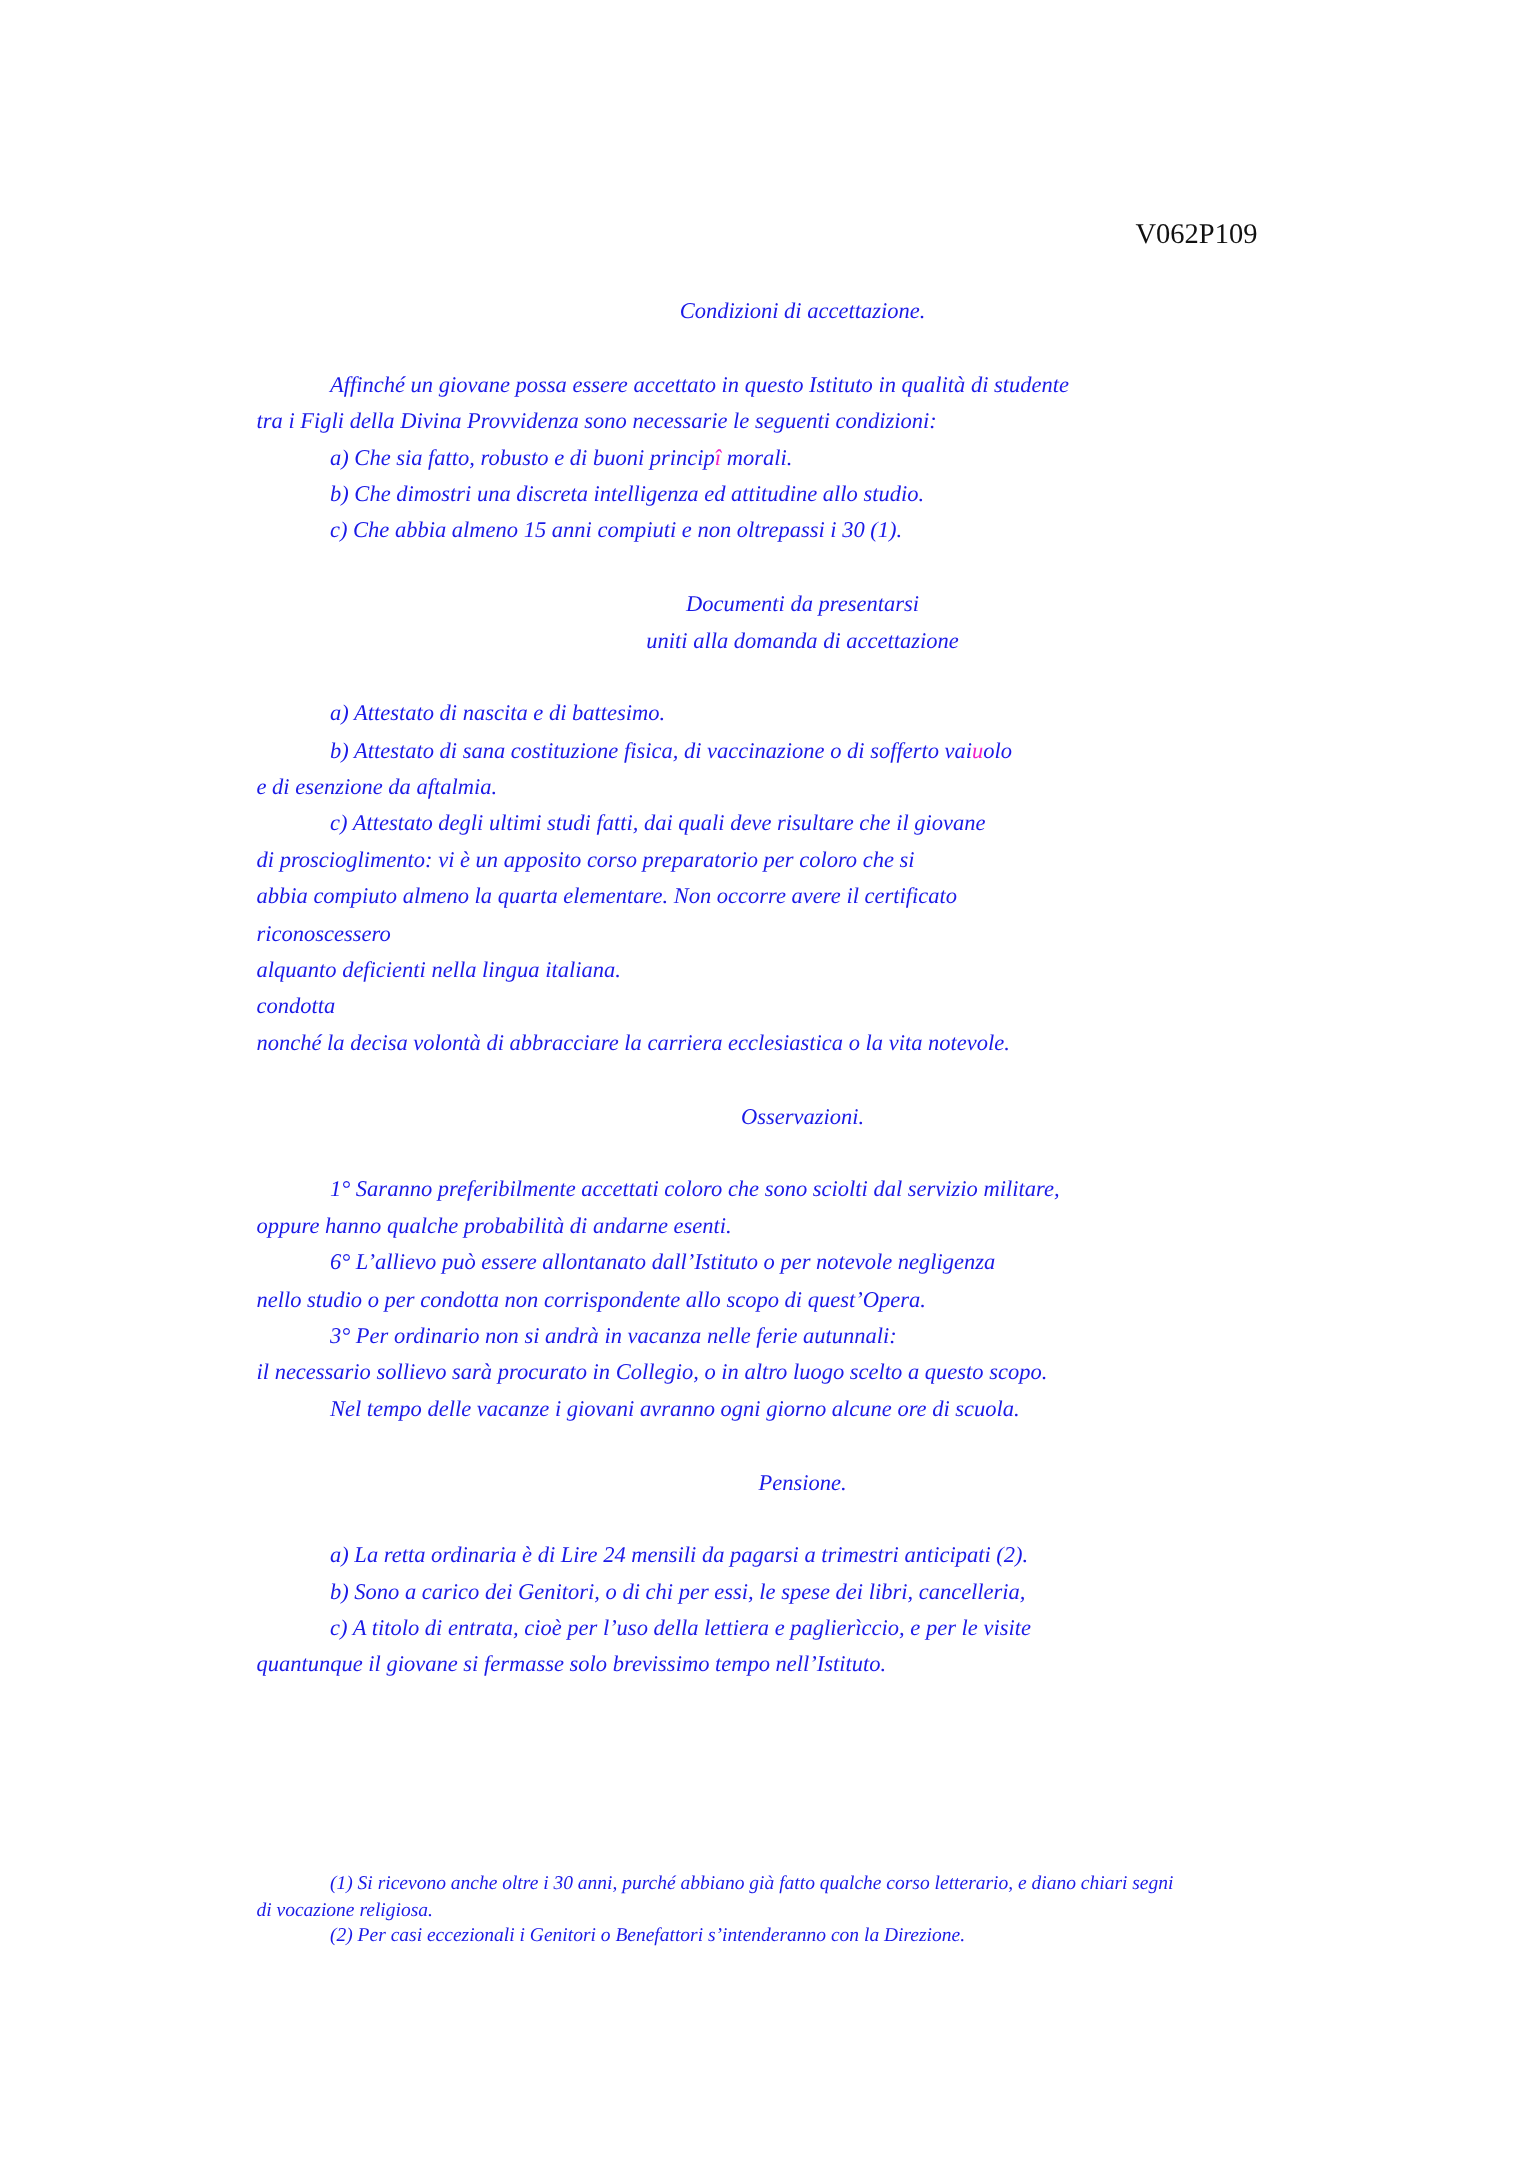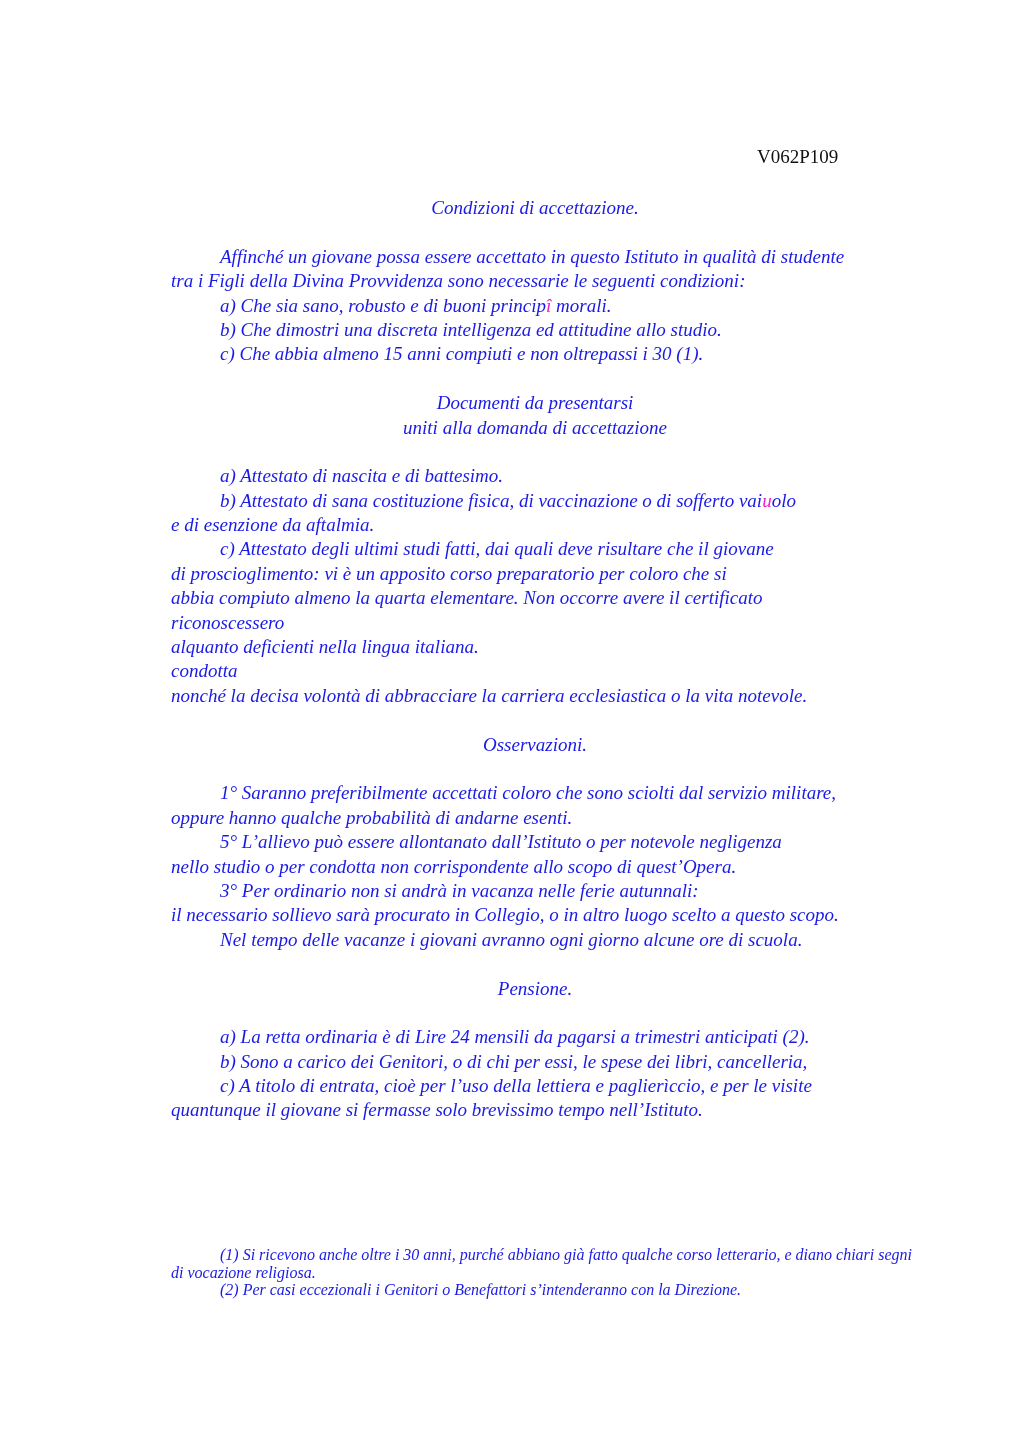--- a/index.html
+++ b/index.html
@@ -1,41 +1,41 @@
 <!DOCTYPE html>
 <html><head>
 <meta charset="utf-8">
 <style>
   html, body { margin: 0; padding: 0; background: #ffffff; }
   body { width: 1024px; height: 1450px; position: relative; overflow: hidden; }
   .page { position: absolute; left: 0; top: 0; width: 1024px; height: 1450px; }
   .serif { font-family: "Liberation Serif", "DejaVu Serif", serif; }
   .ref { position: absolute; top: 146px; left: 757px; font-size: 19px; color: #111111; }
-  .body-text { position: absolute; left: 171px; width: 740px; font-style: italic; color: #1a1ae6; font-size: 19px; line-height: 24.4px; }
+  .body-text { position: absolute; left: 171px; width: 740px; font-style: italic; color: #1a1ae6; font-size: 15px; line-height: 24.4px; }
   .line { white-space: nowrap; display: block; height: 24.4px; }
   .ind { padding-left: 49px; }
   .center { text-align: center; width: 728px; }
   .gap { height: 24.4px; }
   .hl { color: #f020c8; }
-  .notes { position: absolute; left: 171px; top: 1246px; width: 740px; font-style: italic; color: #1a1ae6; font-size: 16px; line-height: 17.5px; }
+  .notes { position: absolute; left: 171px; top: 1246px; width: 740px; font-style: italic; color: #1a1ae6; font-size: 13px; line-height: 17.5px; }
   .notes .line { height: 17.5px; }
 </style>
 </head>
 <body>
 
 <div class="page serif">
 
   <div class="ref serif">V062P109</div>
 
   <div class="body-text serif" style="top:196px;">
     <span class="line center">Condizioni di accettazione.</span>
     <div class="gap"></div>
     <span class="line ind">Affinché un giovane possa essere accettato in questo Istituto in qualità di studente</span>
     <span class="line">tra i Figli della Divina Provvidenza sono necessarie le seguenti condizioni:</span>
-    <span class="line ind"><span>a)  Che sia sano, robusto e di buoni princip</span><span class="hl">î</span><span> morali.</span></span>
+    <span class="line ind"><span>a)  Che sia fatto, robusto e di buoni princip</span><span class="hl">î</span><span> morali.</span></span>
     <span class="line ind">b)  Che dimostri una discreta intelligenza ed attitudine allo studio.</span>
     <span class="line ind">c)  Che abbia almeno 15 anni compiuti e non oltrepassi i 30 (1).</span>
     <div class="gap"></div>
     <span class="line center">Documenti da presentarsi</span>
     <span class="line center">uniti alla domanda di accettazione</span>
     <div class="gap"></div>
     <span class="line ind">a)  Attestato di nascita e di battesimo.</span>
     <span class="line ind"><span>b)  Attestato di sana costituzione fisica, di vaccinazione o di sofferto vai</span><span class="hl">u</span><span>olo</span></span>
     <span class="line">e di esenzione da aftalmia.</span>
     <span class="line ind">c)  Attestato degli ultimi studi fatti, dai quali deve risultare che il giovane</span>
@@ -43,21 +43,21 @@
     <span class="line">abbia compiuto almeno la quarta elementare. Non occorre avere il certificato</span>
     <span class="line">riconoscessero</span>
     <span class="line">alquanto deficienti nella lingua italiana.</span>
     <span class="line">condotta</span>
     <span class="line">nonché la decisa volontà di abbracciare la carriera ecclesiastica o la vita notevole.</span>
     <div class="gap"></div>
     <span class="line center">Osservazioni.</span>
     <div class="gap"></div>
     <span class="line ind">1°  Saranno preferibilmente accettati coloro che sono sciolti dal servizio militare,</span>
     <span class="line">oppure hanno qualche probabilità di andarne esenti.</span>
-    <span class="line ind">5°  L’allievo può essere allontanato dall’Istituto o per notevole negligenza</span>
+    <span class="line ind">6°  L’allievo può essere allontanato dall’Istituto o per notevole negligenza</span>
     <span class="line">nello studio o per condotta non corrispondente allo scopo di quest’Opera.</span>
     <span class="line ind">3°  Per ordinario non si andrà in vacanza nelle ferie autunnali:</span>
     <span class="line">il necessario sollievo sarà procurato in Collegio, o in altro luogo scelto a questo scopo.</span>
     <span class="line ind">Nel tempo delle vacanze i giovani avranno ogni giorno alcune ore di scuola.</span>
     <div class="gap"></div>
     <span class="line center">Pensione.</span>
     <div class="gap"></div>
     <span class="line ind">a)  La retta ordinaria è di Lire 24 mensili da pagarsi a trimestri anticipati (2).</span>
     <span class="line ind">b)  Sono a carico dei Genitori, o di chi per essi, le spese dei libri, cancelleria,</span>
     <span class="line ind">c)  A titolo di entrata, cioè per l’uso della lettiera e paglierìccio, e per le visite</span>

